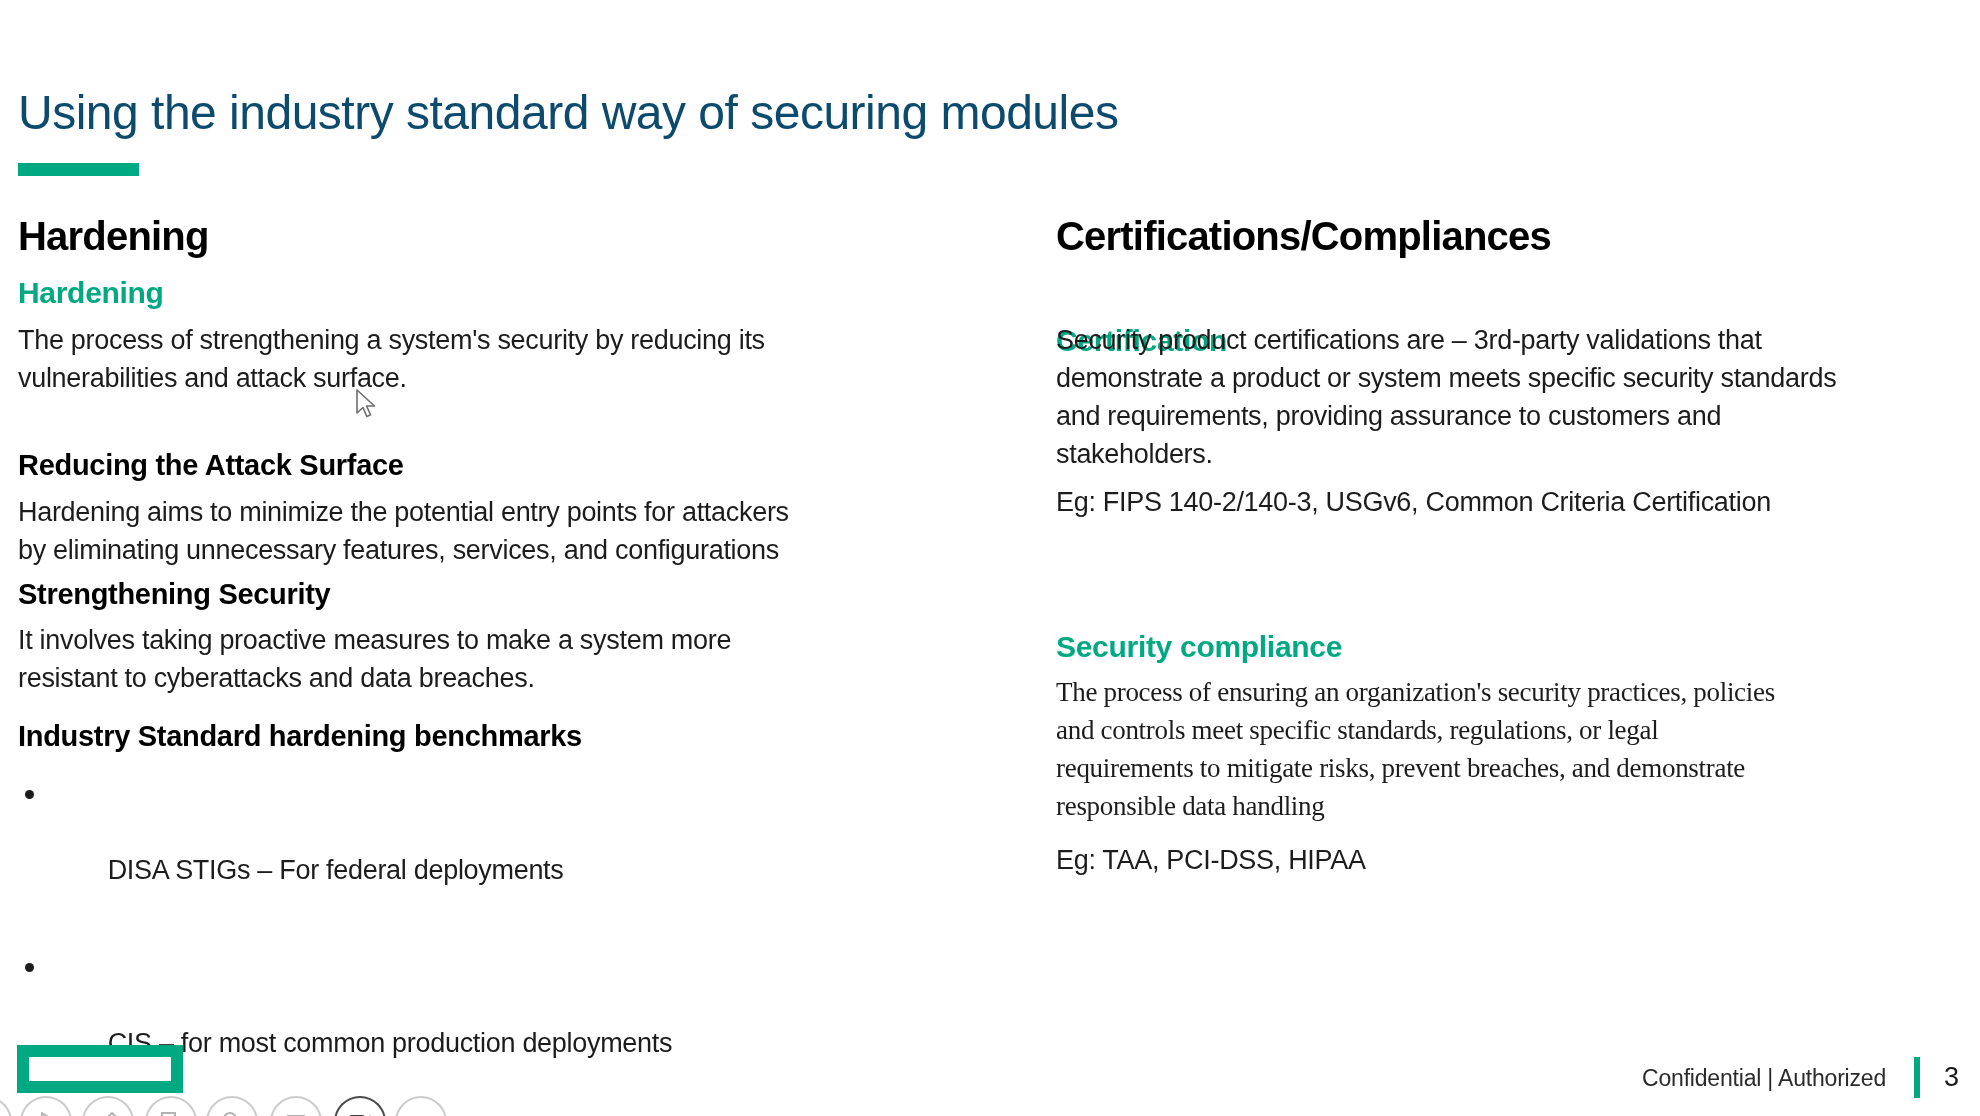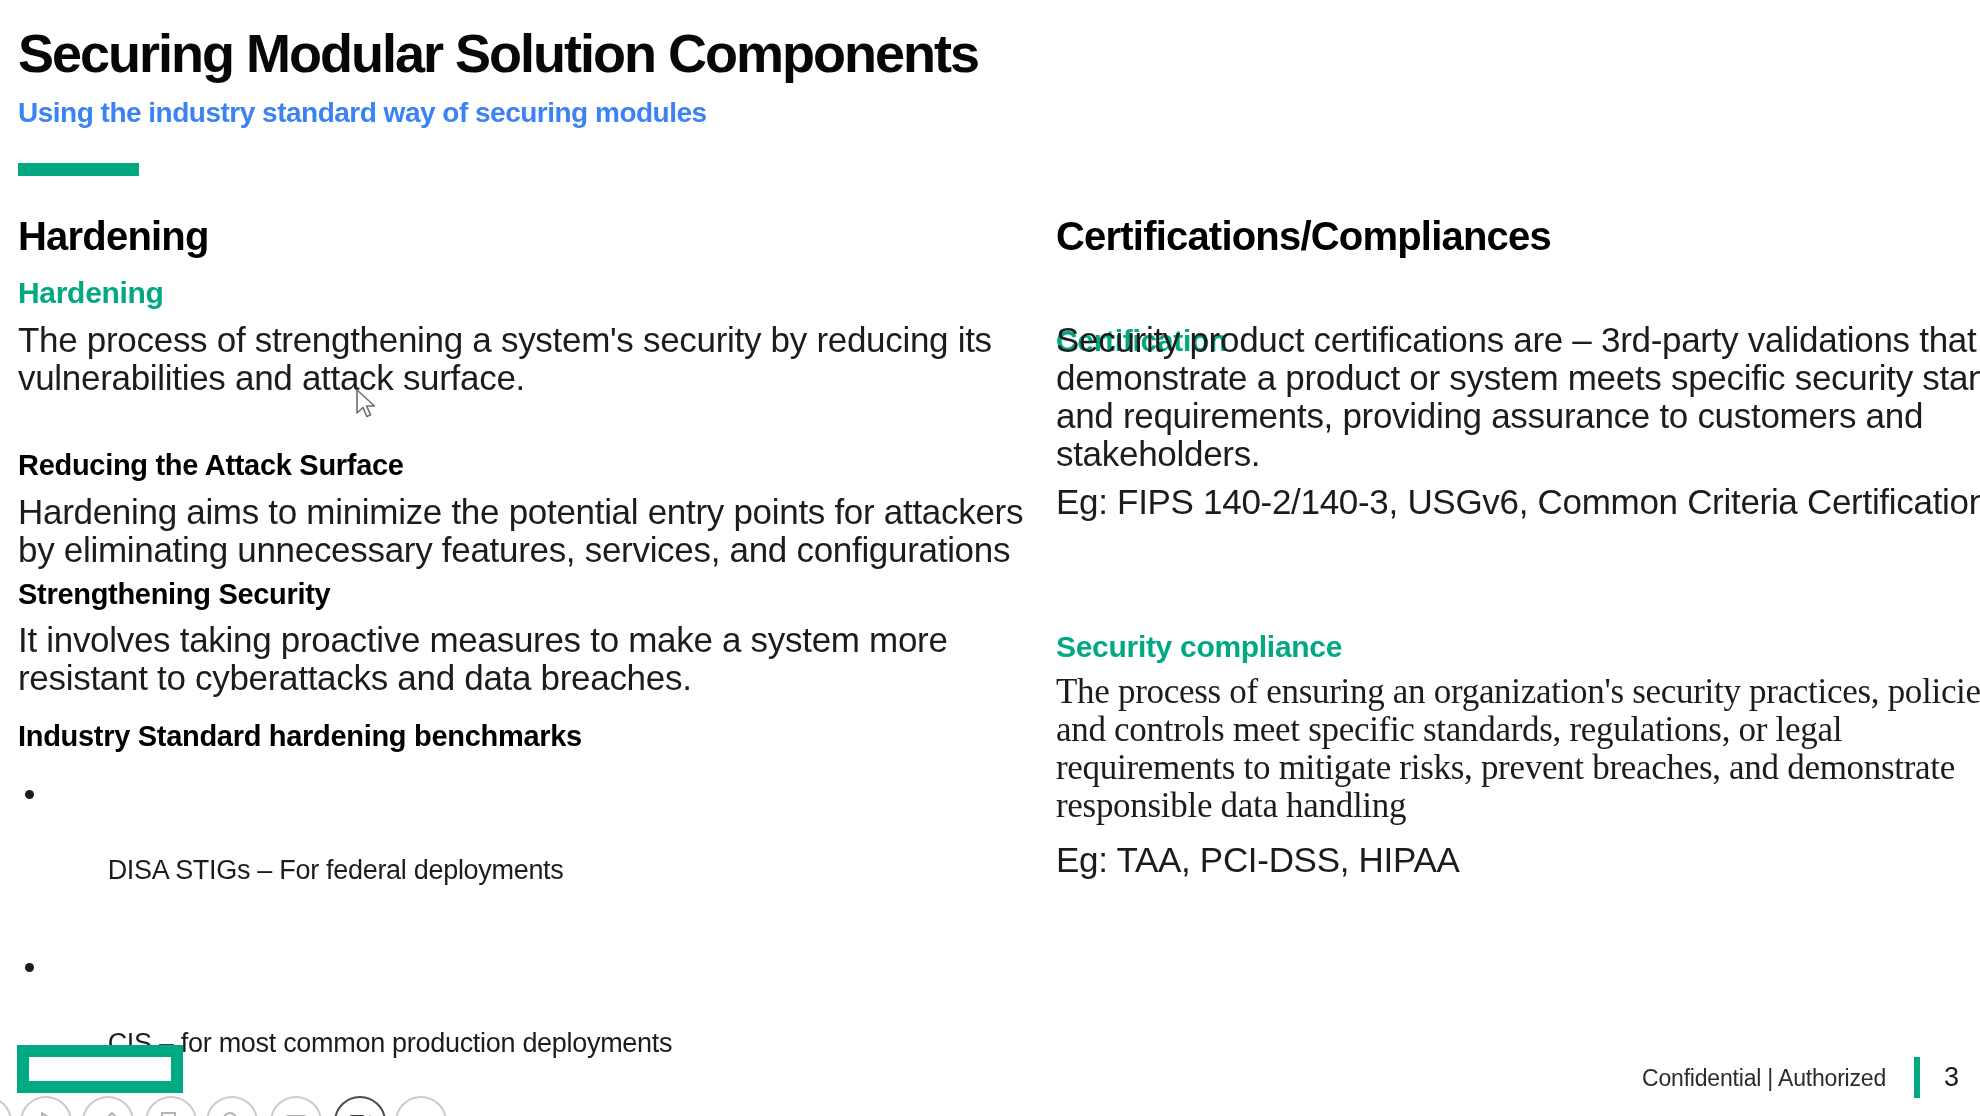--- a/index.html
+++ b/index.html
@@ -22,25 +22,25 @@
     font-size: 54px;
     line-height: 62px;
     font-weight: 800;
     letter-spacing: -2px;
     color: #070707;
   }
   .subtitle {
     position: absolute;
     left: 18px;
     top: 88px;
-    font-size: 28px;
+    font-size: 48px;
     line-height: 50px;
-    font-weight: 700;
+    font-weight: 400;
     letter-spacing: -0.5px;
-    color: #3b82f6;
+    color: #0c4a6e;
   }
   .accent-rule {
     position: absolute;
     left: 18px;
     top: 163px;
     width: 121px;
     height: 13px;
     background: #01A982;
   }
 
@@ -66,21 +66,21 @@
     color: #01A982;
   }
   .black-sub {
     font-size: 29px;
     line-height: 35px;
     font-weight: 700;
     letter-spacing: -0.3px;
     color: #000000;
   }
   .body-text {
-    font-size: 35px;
+    font-size: 27px;
     line-height: 38px;
     letter-spacing: -0.3px;
     color: #1c1c1c;
     white-space: pre;
   }
 
   
   .lc-sub1  { top: 70px; }
   .lc-p1    { top: 116px; }
   .lc-h4a   { top: 243px; }
@@ -190,21 +190,20 @@
     top: 388px;
     width: 26px;
     height: 32px;
   }
 </style>
 </head>
 <body>
 
 <div class="page">
 
-  <div class="title">Securing Modular Solution Components</div>
   <div class="subtitle">Using the industry standard way of securing modules</div>
   <div class="accent-rule"></div>
 
   <div class="col col-left">
     <div class="col-heading">Hardening</div>
 
     <div class="green-sub lc-sub1">Hardening</div>
     <div class="body-text lc-p1">The process of strengthening a system's security by reducing its
 vulnerabilities and attack surface.</div>
 

